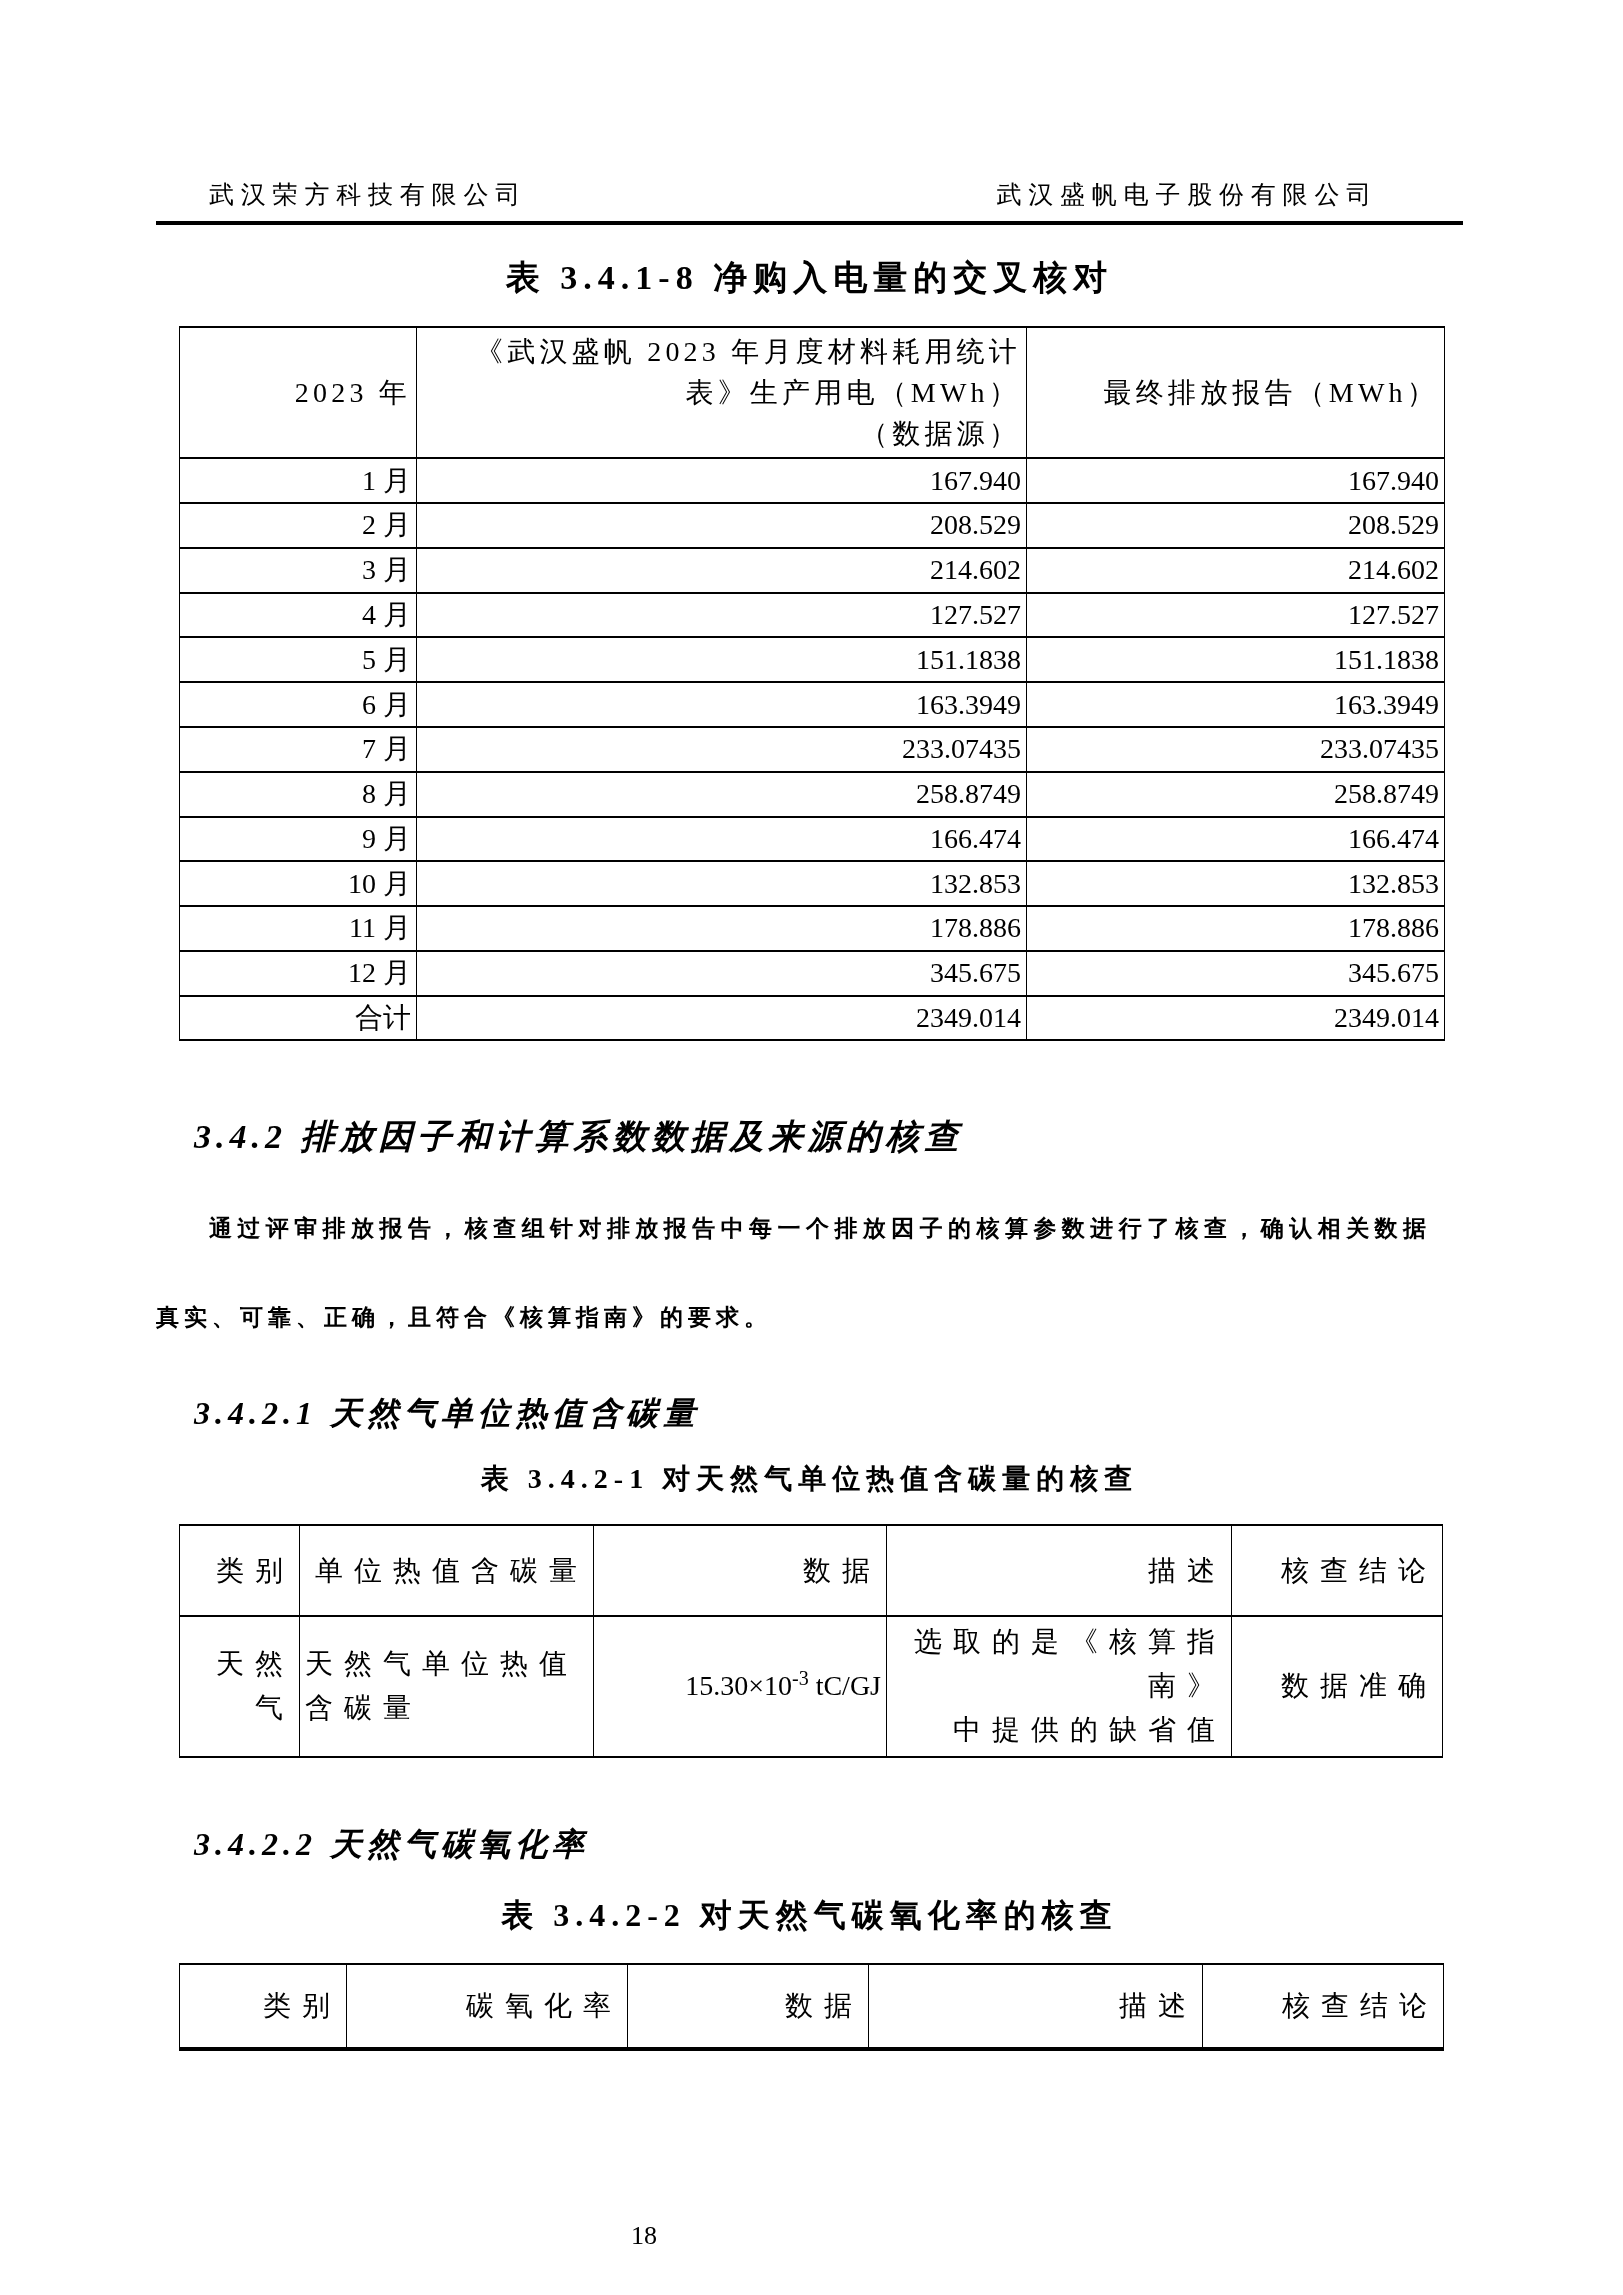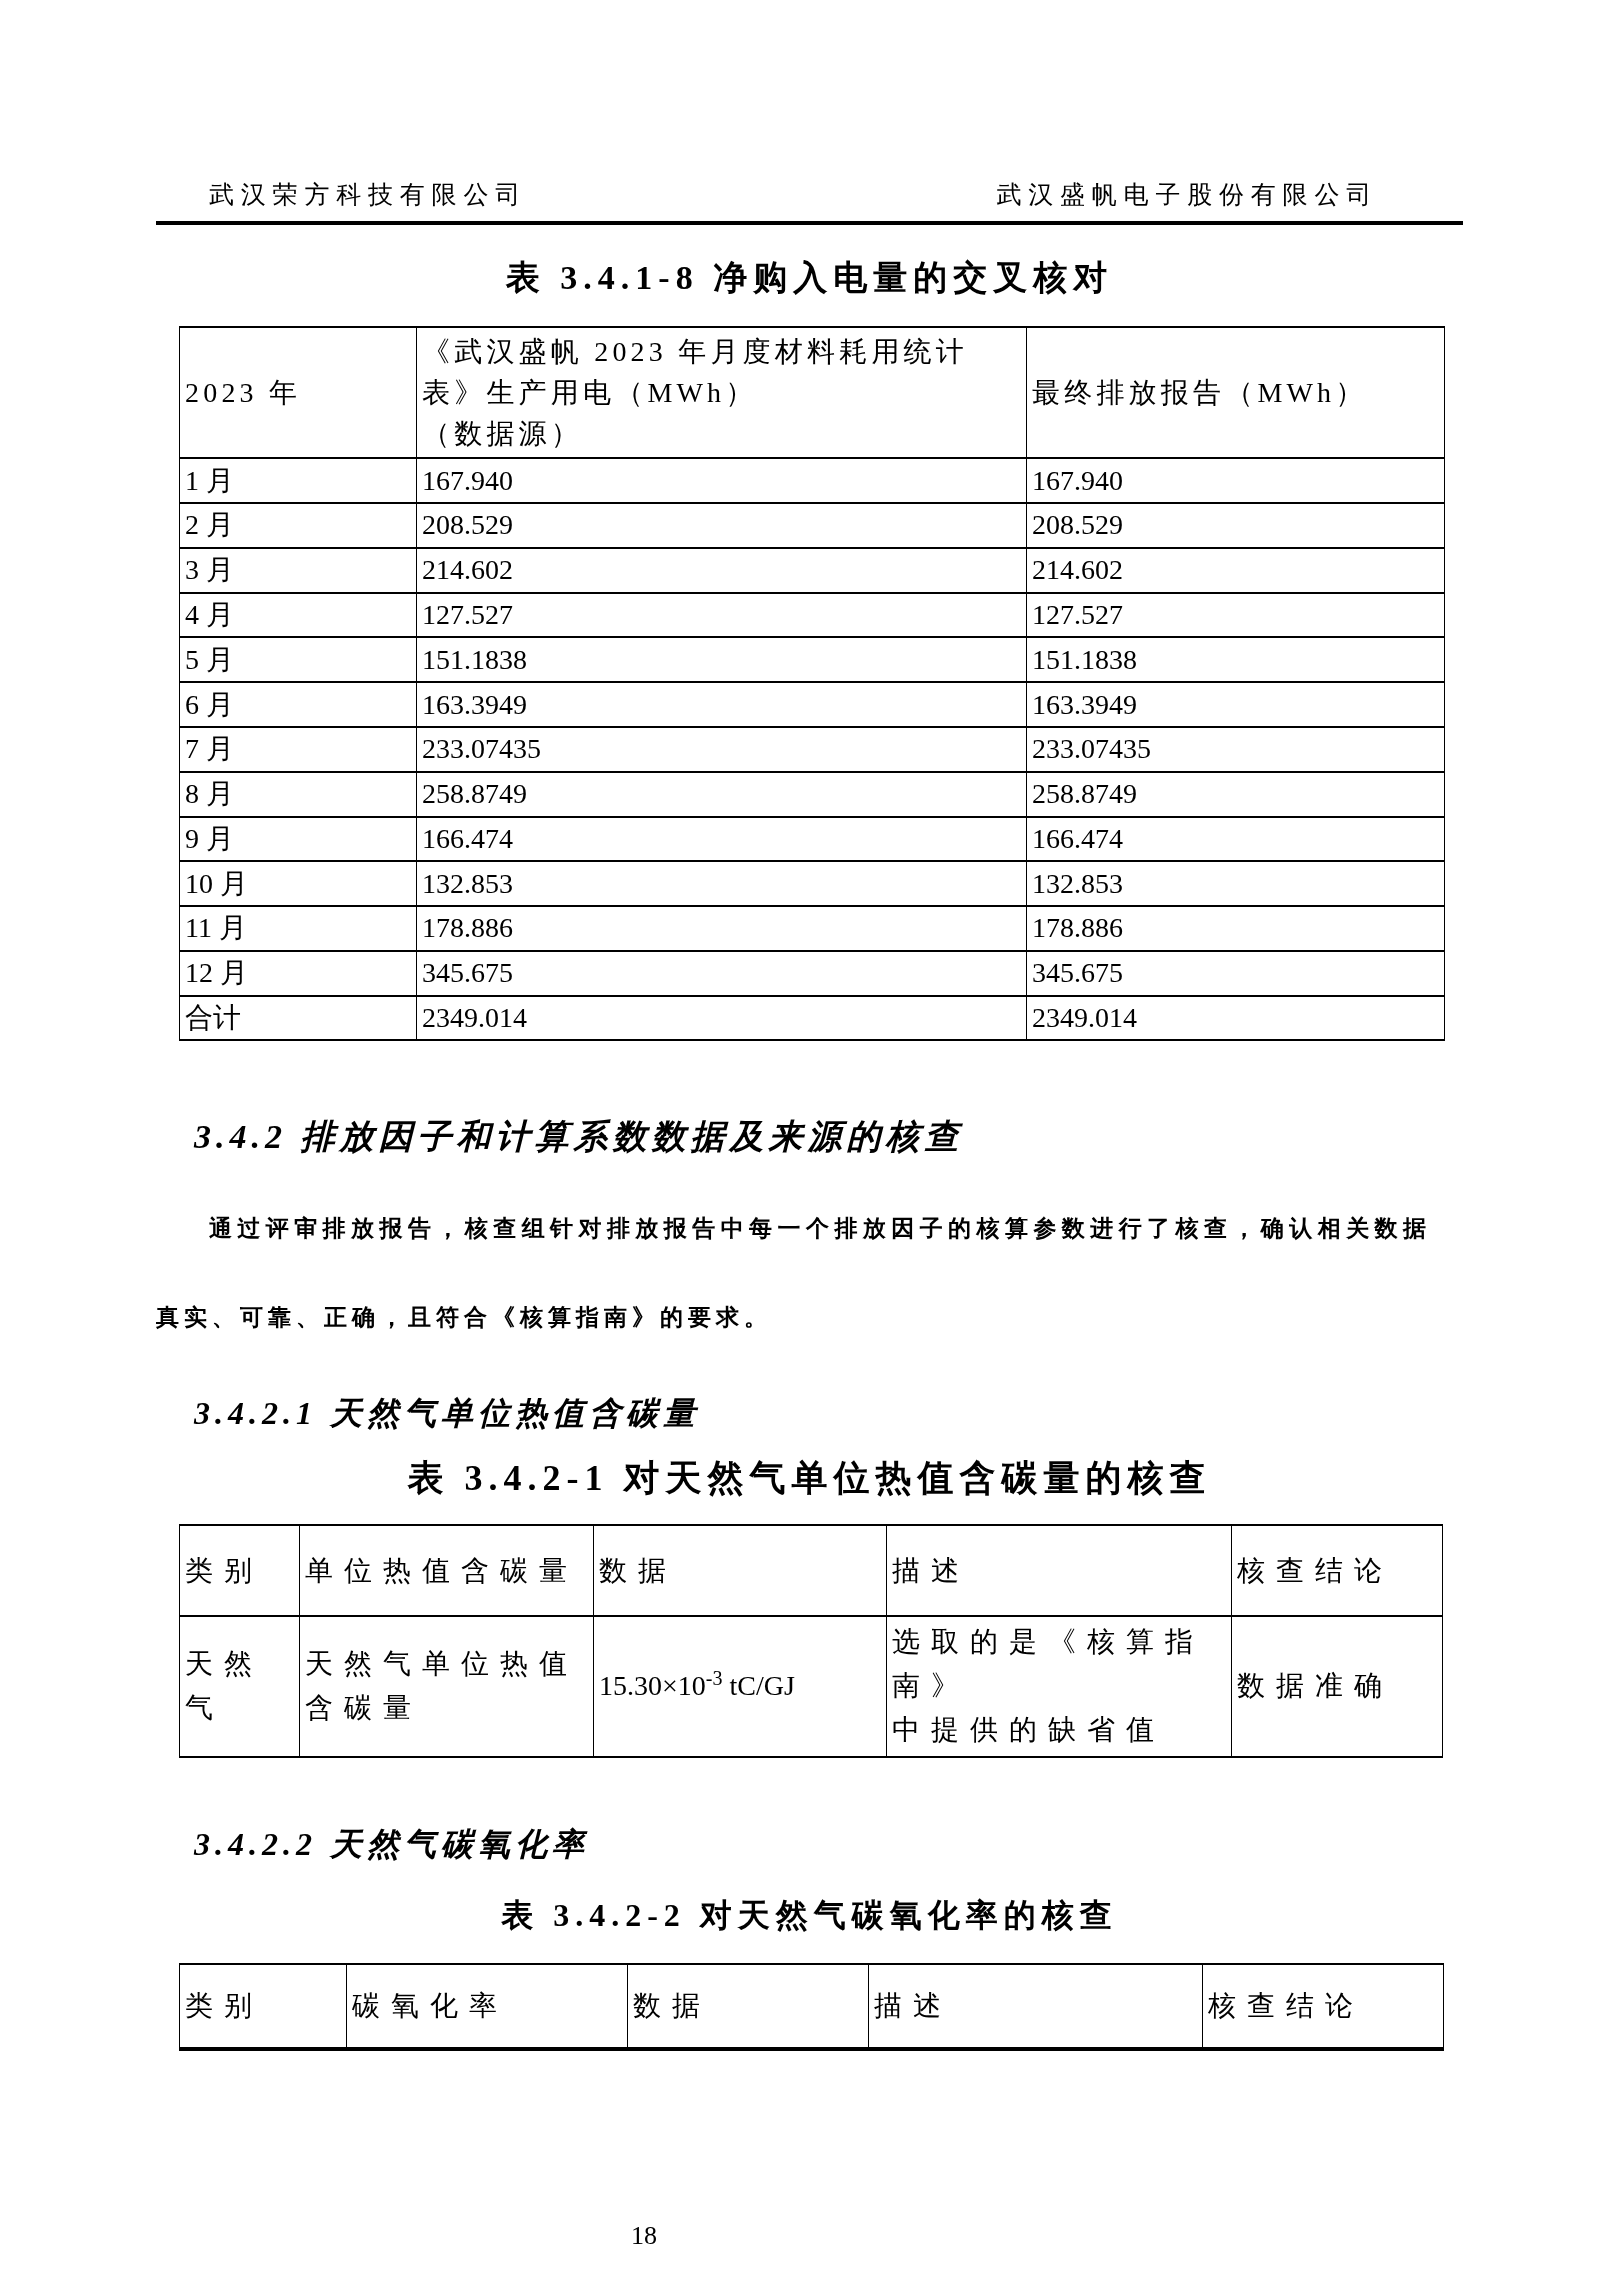--- a/index.html
+++ b/index.html
@@ -27,38 +27,38 @@
     font-size: 34px; letter-spacing: 6px; line-height: 47px;
     margin-top: 29px;
   }
   .sec-heading {
     font-weight: bold; font-size: 34px; letter-spacing: 5px;
     line-height: 46px; padding-left: 38px; font-style: italic;
   }
   .h342   { margin-top: 73px; }
   .h3421  { margin-top: 28px; font-size: 32px; }
   .h3422  { margin-top: 63px; font-size: 32px; }
-  .tbl-title2 { font-size: 36px; margin-top: 18.6px; }
+  .tbl-title2 { font-size: 28px; margin-top: 18.6px; }
   .tbl-title3 { font-size: 32px; margin-top: 25px; text-align: center; }
   
   .para {
     margin-top: 24px; padding-right: 32px;
     font-size: 23px; line-height: 89px; letter-spacing: 5px;
     text-align: justify; text-indent: 2.3em; font-weight: bold;
   }
   
   table.t {
     border-collapse: collapse; table-layout: fixed;
     width: 1264px; margin-left: 23px;
     text-align: center;
   }
   table.t th, table.t td {
     border: solid #000; border-width: 2.5px 1.7px;
     font-weight: normal; font-size: 28px;
-    vertical-align: middle; text-align: left;
+    vertical-align: middle; text-align: right;
     padding: 3.4px 5px; overflow: hidden;
   }
   table.t1 { margin-top: 25px; }
   .t1 thead th { height: 127px; line-height: 41px; letter-spacing: 4.2px; }
   .t1 tbody td { height: 43px; line-height: 36px; }
   .prewrap { white-space: pre-line; }
   table.t2 { margin-top: 22px; }
   .t2 th { height: 91px; }
   .t2 td { height: 95px; line-height: 44px; }
   .t2 th, .t2 td { letter-spacing: 11px; }

